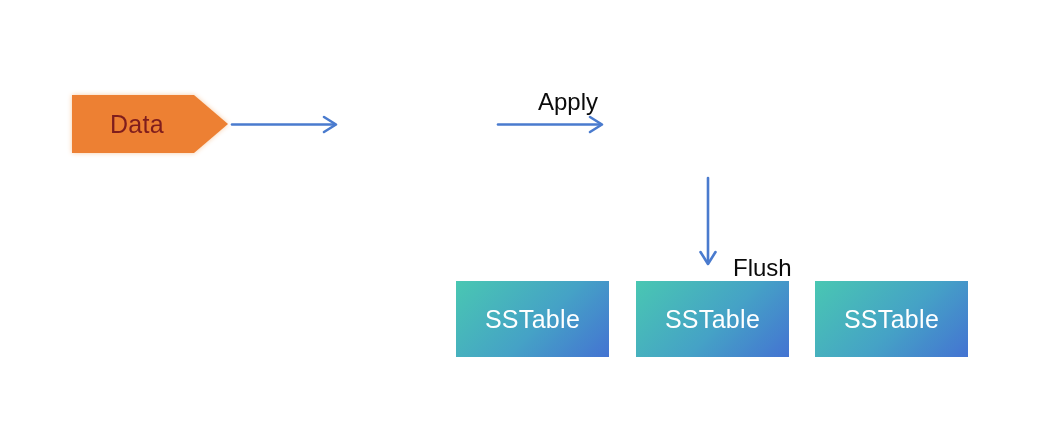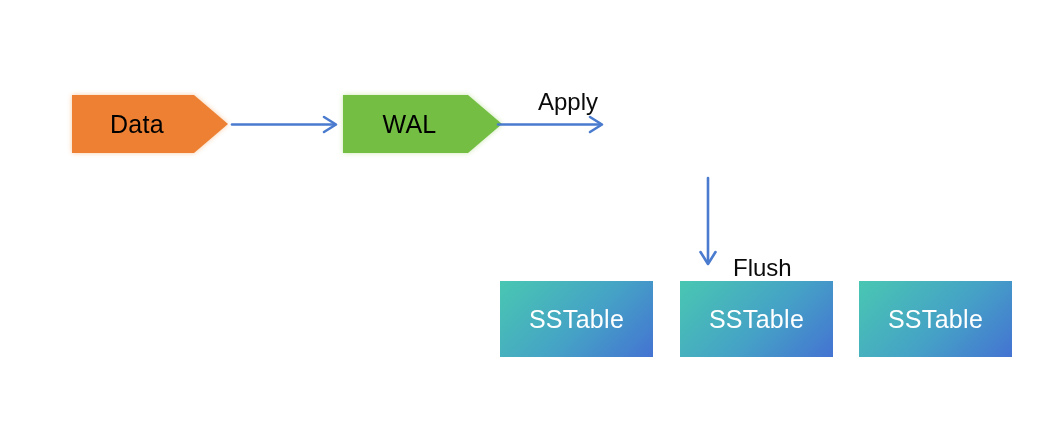--- a/index.html
+++ b/index.html
@@ -22,21 +22,21 @@
   }
   .pent {
     width: 100%;
     height: 100%;
     clip-path: polygon(0 0, calc(100% - 34px) 0, 100% 50%, calc(100% - 34px) 100%, 0 100%);
     display: flex;
     align-items: center;
     justify-content: center;
     padding-right: 26px;
     box-sizing: border-box;
-    color: #000000;
+    color: #7f1d1d;
     font-size: 25px;
     letter-spacing: 0.3px;
   }
   .pent-data-wrap  { left: 72px;  top: 95px; width: 156px; filter: drop-shadow(0 0 2.5px #f8cba4); }
   .pent-data       { background: #ed8033; }
   .pent-wal-wrap   { left: 343px; top: 95px; width: 159px; filter: drop-shadow(0 0 2.5px #cbe8ae); }
   .pent-wal        { background: #74be44; }
   .pent-mem-wrap   { left: 611px; top: 95px; width: 236px; filter: drop-shadow(0 0 2.5px #f9e49c); }
   .pent-mem        { background: #f0bb06; }
 
@@ -46,21 +46,20 @@
     top: 281px;
     width: 153px;
     height: 76px;
     background: linear-gradient(135deg, #49c7b2 0%, #45a2c6 55%, #4473d2 100%);
     display: flex;
     align-items: center;
     justify-content: center;
     color: #ffffff;
     font-size: 25px;
     letter-spacing: 0.3px;
-    margin-left: 44px;
   }
   .sstable-1 { left: 456px; }
   .sstable-2 { left: 636px; }
   .sstable-3 { left: 815px; }
 
   
   .edge-label {
     position: absolute;
     color: #0b0b0b;
     font-size: 24px;
@@ -83,25 +82,20 @@
 <body>
 
 <div class="canvas">
 
   <div class="pent-wrap pent-data-wrap">
     <div class="pent pent-data">
       <span>Data</span>
     </div>
   </div>
 
-  <div class="pent-wrap pent-wal-wrap">
-    <div class="pent pent-wal">
-      <span>WAL</span>
-    </div>
-  </div>
 
 
   <div class="sstable sstable-1">
     <span>SSTable</span>
   </div>
   <div class="sstable sstable-2">
     <span>SSTable</span>
   </div>
   <div class="sstable sstable-3">
     <span>SSTable</span>

